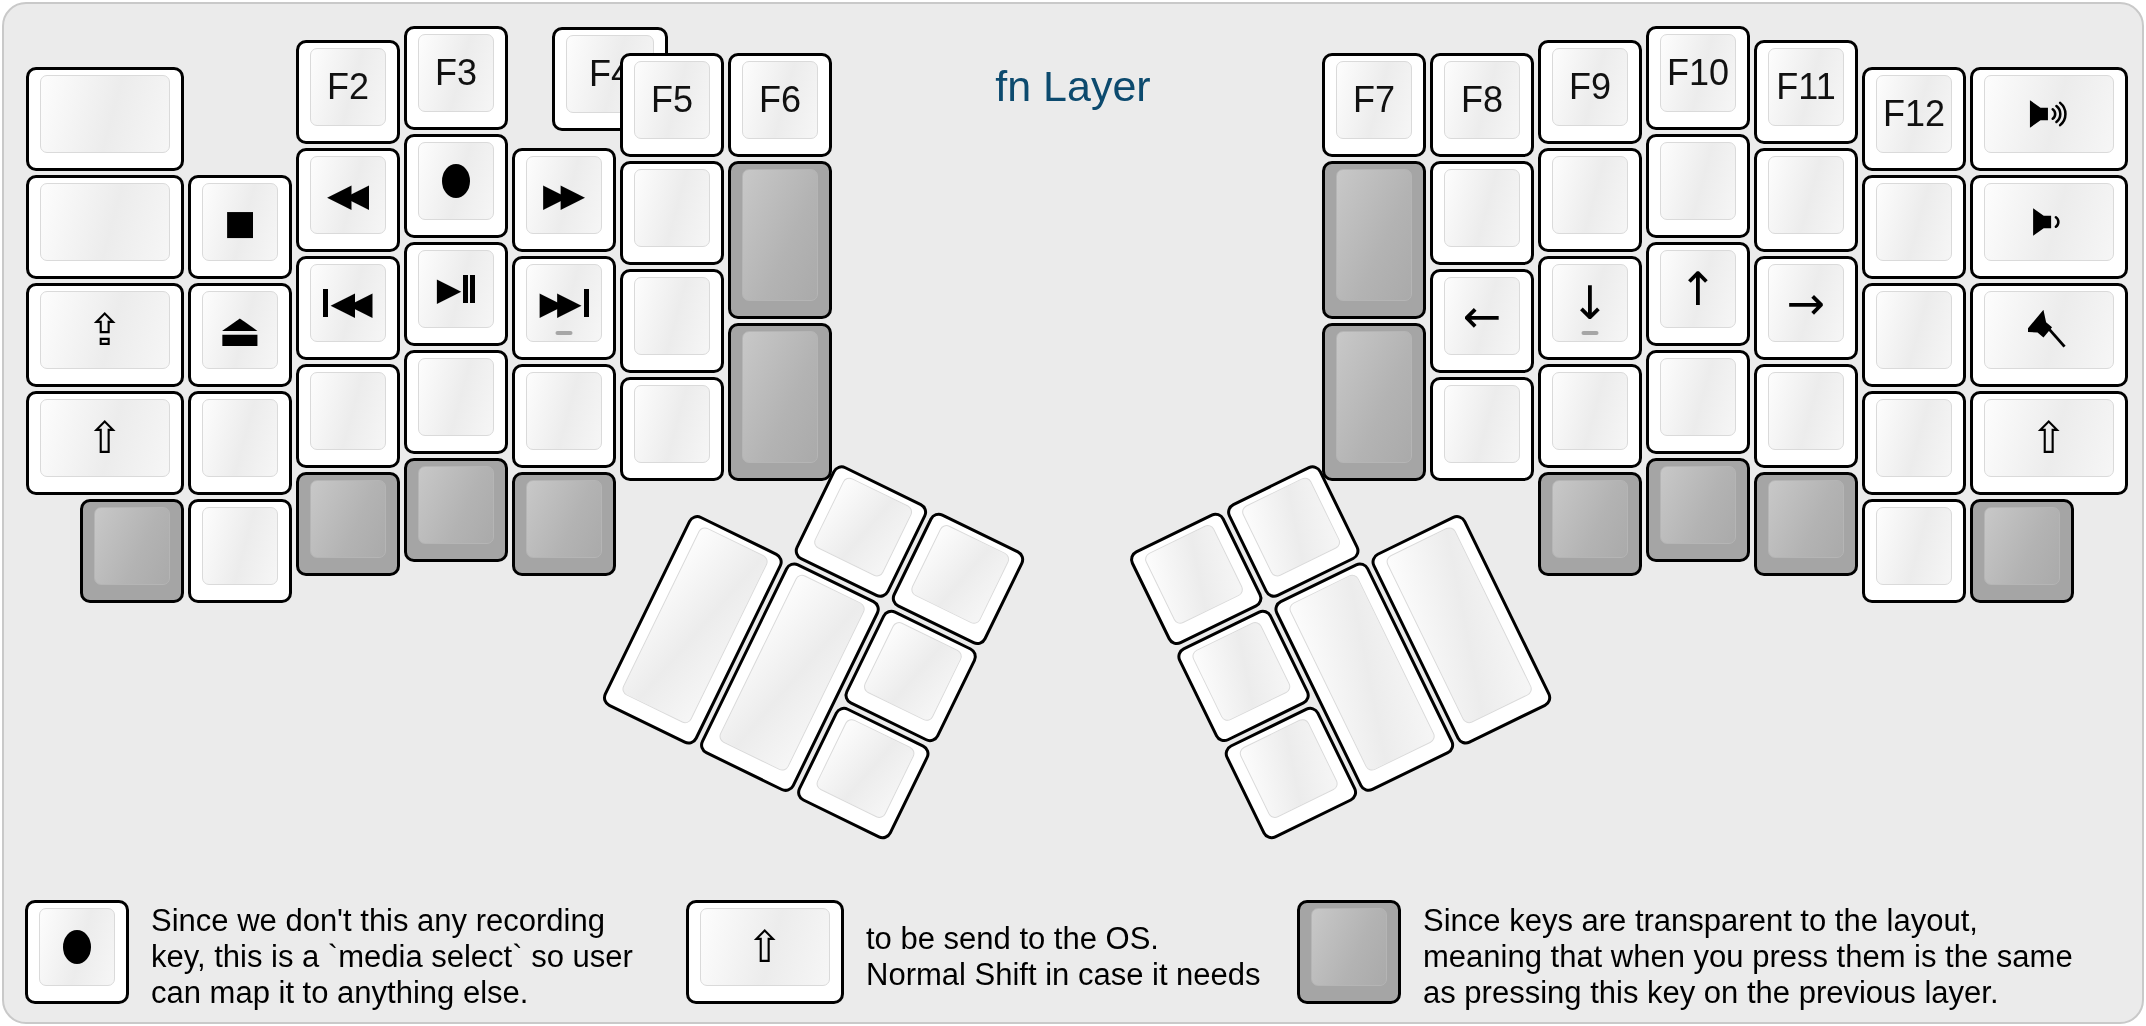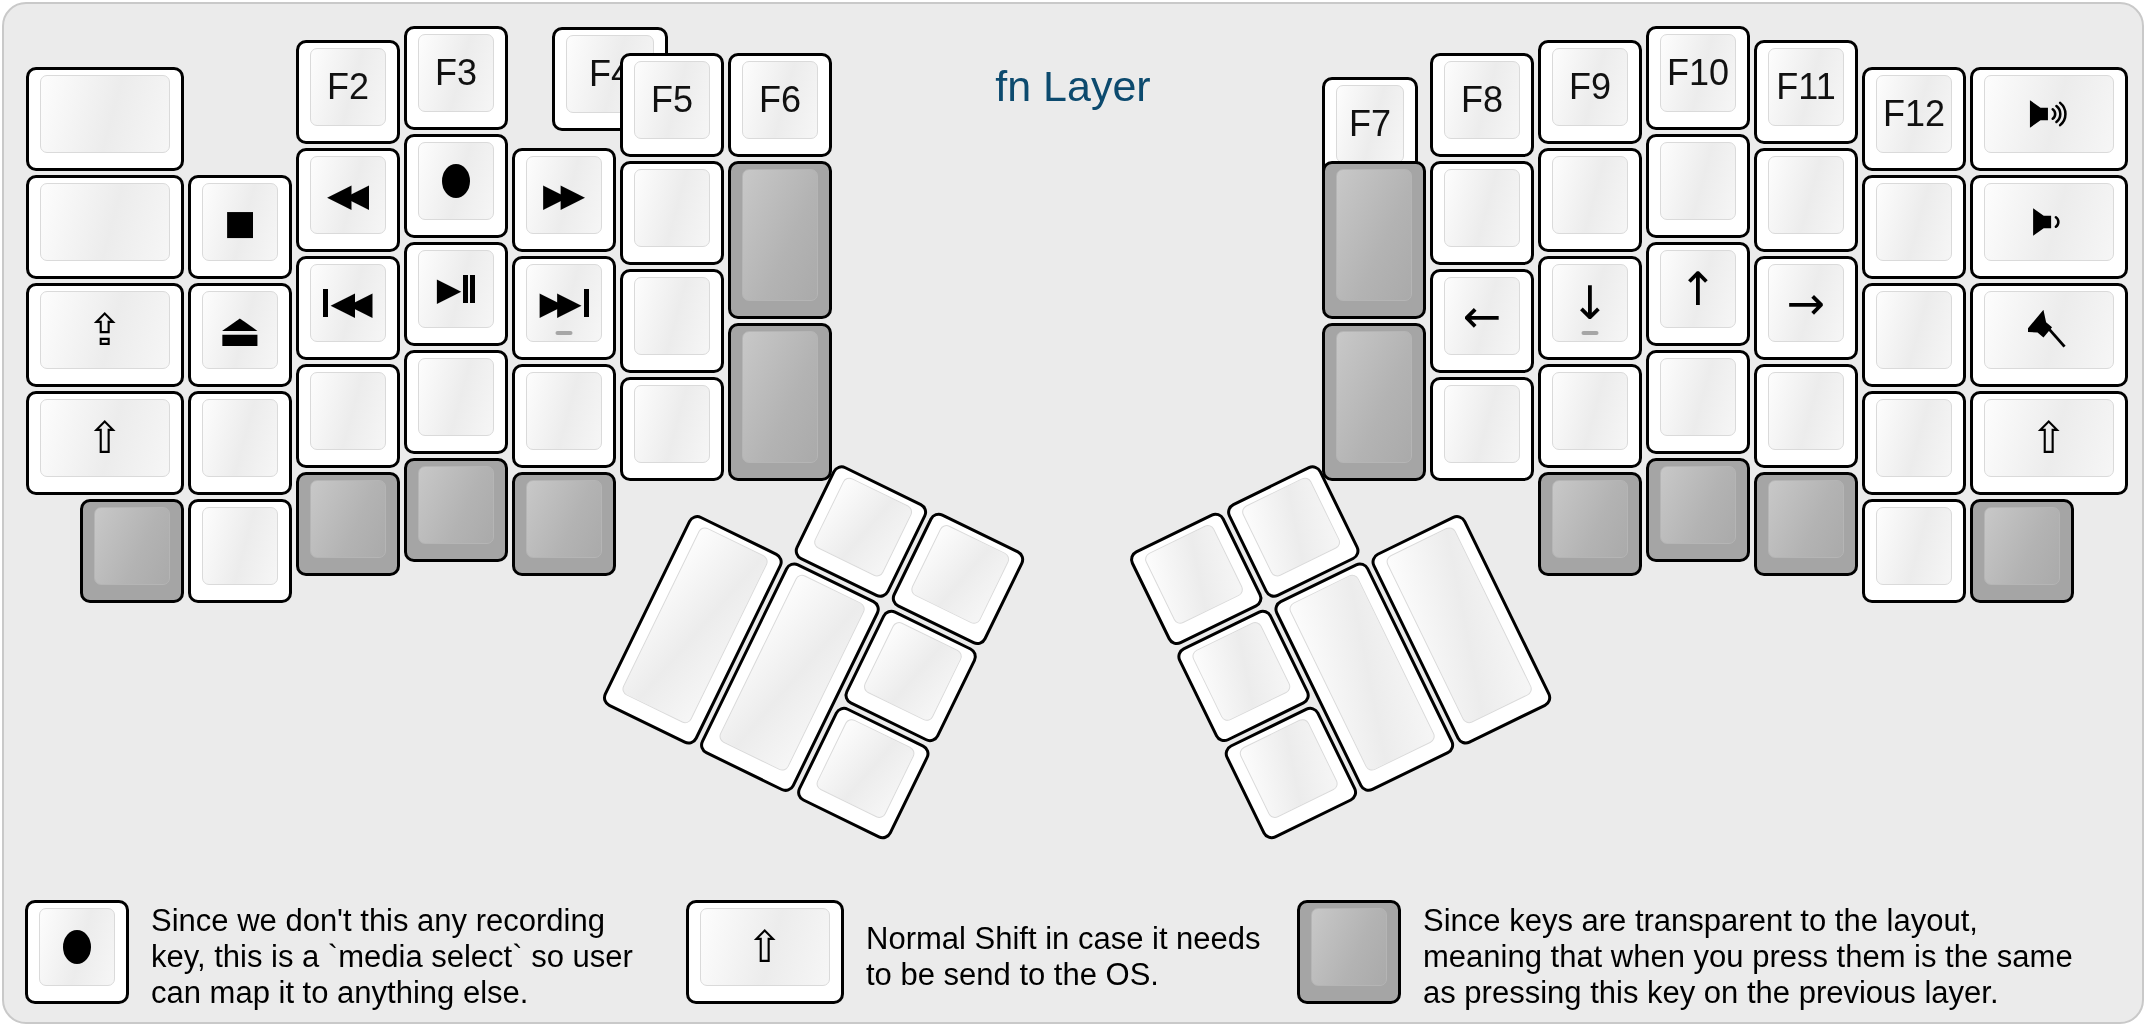--- a/index.html
+++ b/index.html
@@ -53,22 +53,22 @@
 
 <div class="board">
   <div class="title">fn Layer</div>
 
   <div class="legend-text" style="left:147px;top:899px">
     <div>Since we don't this any recording</div>
     <div>key, this is a `media select` so user</div>
     <div>can map it to anything else.</div>
   </div>
   <div class="legend-text" style="left:862px;top:917px">
+    <div>to be send to the OS.</div>
     <div>Normal Shift in case it needs</div>
-    <div>to be send to the OS.</div>
   </div>
   <div class="legend-text" style="left:1419px;top:899px">
     <div>Since keys are transparent to the layout,</div>
     <div>meaning that when you press them is the same</div>
     <div>as pressing this key on the previous layer.</div>
   </div>
 <div class="key white" style="left: 22px; top: 62.5px; width: 158px; height: 104px;">
       <div class="kt"></div>
     </div>
     <div class="key white" style="left: 22px; top: 170.5px; width: 158px; height: 104px;">
@@ -207,21 +207,21 @@
     </div>
     <div class="key gray" style="left: 292px; top: 467.5px; width: 104px; height: 104px;">
       <div class="kt"></div>
     </div>
     <div class="key gray" style="left: 400px; top: 454px; width: 104px; height: 104px;">
       <div class="kt"></div>
     </div>
     <div class="key gray" style="left: 508px; top: 467.5px; width: 104px; height: 104px;">
       <div class="kt"></div>
     </div>
-    <div class="key white" style="left: 1318px; top: 49px; width: 96px; height: 104px; margin-top: 24px;">
+    <div class="key white" style="left: 1318px; top: 49px; width: 104px; height: 104px;">
       <div class="kt">
         <span class="flabel">F7</span>
       </div>
     </div>
     <div class="key gray" style="left: 1318px; top: 157px; width: 104px; height: 158px;">
       <div class="kt"></div>
     </div>
     <div class="key gray" style="left: 1318px; top: 319px; width: 104px; height: 158px;">
       <div class="kt"></div>
     </div>

